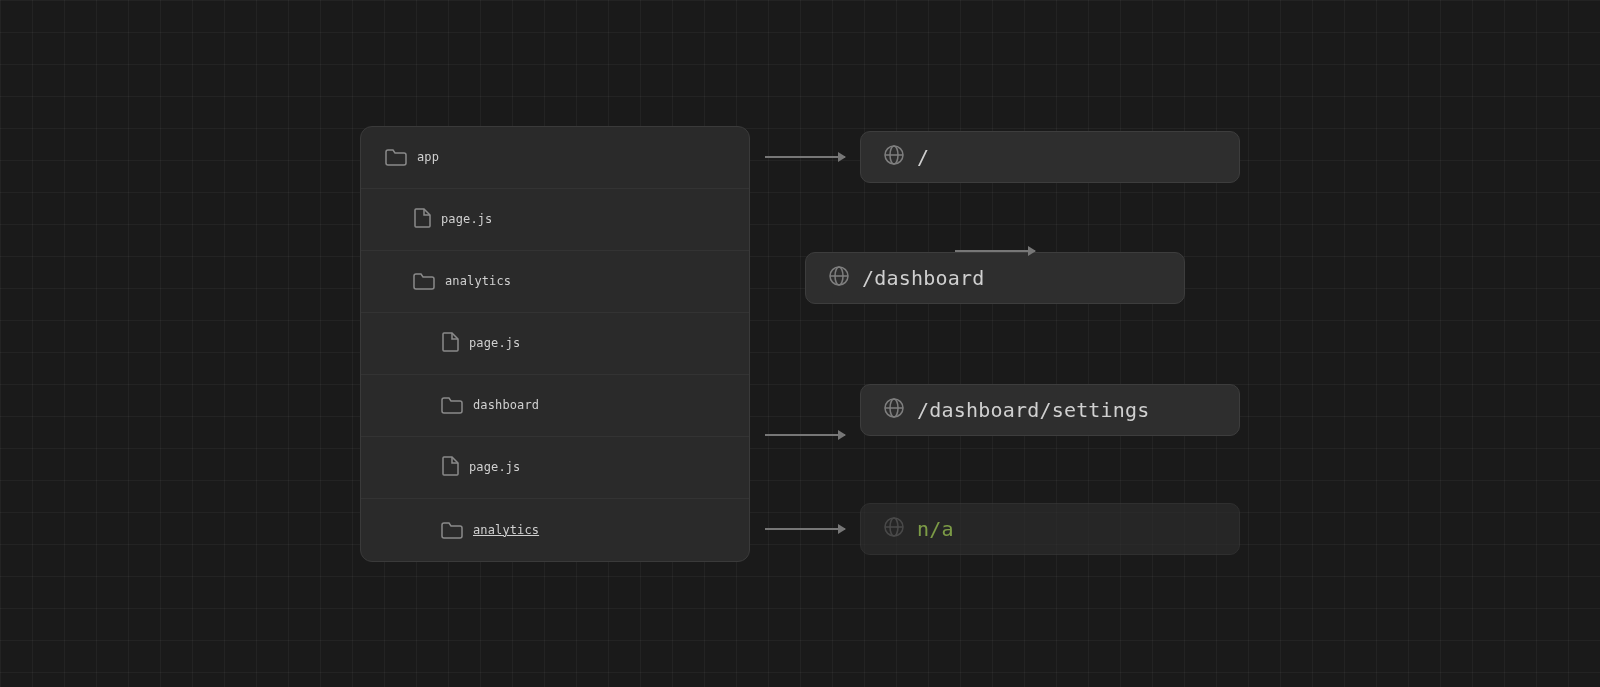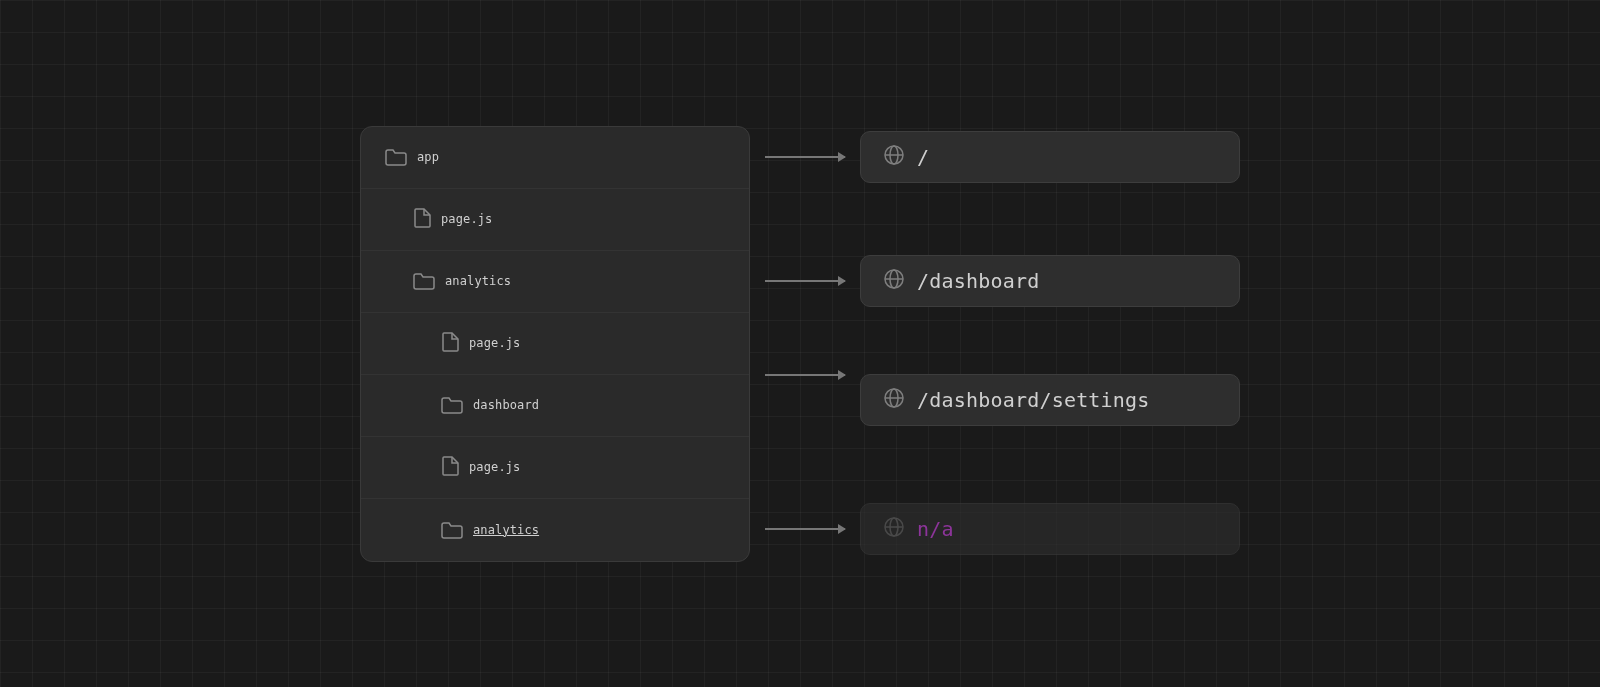--- a/index.html
+++ b/index.html
@@ -139,21 +139,21 @@
     }
 
     .route-text {
       color: #d0d0d0;
       font-size: 20px;
       font-weight: 400;
       letter-spacing: 0.01em;
     }
 
     .route-text.muted {
-      color: #d946ef;
+      color: #bef264;
     }
   </style>
 </head>
 <body>
 
 <div class="diagram-container">
 
   <div class="file-tree">
 
     <div class="tree-item level-0">
@@ -237,39 +237,39 @@
             <ellipse cx="11" cy="11" rx="4" ry="9" stroke="#aaa" stroke-width="1.5"></ellipse>
             <line x1="2" y1="11" x2="20" y2="11" stroke="#aaa" stroke-width="1.5"></line>
           </svg>
         </span>
         <span class="route-text">/</span>
       </div>
     </div>
 
     <div style="height:62px;"></div>
 
-    <div style="display:flex; align-items:center; height:62px;">
+    <div style="display:flex; align-items:center; height:62px;flex-direction:column;">
       <div style="width:110px; display:flex; align-items:center; justify-content:center;">
         <div class="arrow-line"></div>
       </div>
       <div class="route-box">
         <span class="globe-icon">
           <svg width="22" height="22" viewBox="0 0 22 22" fill="none" xmlns="http://www.w3.org/2000/svg">
             <circle cx="11" cy="11" r="9" stroke="#aaa" stroke-width="1.5"></circle>
             <ellipse cx="11" cy="11" rx="4" ry="9" stroke="#aaa" stroke-width="1.5"></ellipse>
             <line x1="2" y1="11" x2="20" y2="11" stroke="#aaa" stroke-width="1.5"></line>
           </svg>
         </span>
         <span class="route-text">/dashboard</span>
       </div>
     </div>
 
     <div style="height:62px;"></div>
 
-    <div style="display:flex; align-items:flex-start; height:62px;">
+    <div style="display:flex; align-items:flex-end; height:62px;">
       <div style="width:110px; display:flex; align-items:center; justify-content:center;">
         <div class="arrow-line"></div>
       </div>
       <div class="route-box">
         <span class="globe-icon">
           <svg width="22" height="22" viewBox="0 0 22 22" fill="none" xmlns="http://www.w3.org/2000/svg">
             <circle cx="11" cy="11" r="9" stroke="#aaa" stroke-width="1.5"></circle>
             <ellipse cx="11" cy="11" rx="4" ry="9" stroke="#aaa" stroke-width="1.5"></ellipse>
             <line x1="2" y1="11" x2="20" y2="11" stroke="#aaa" stroke-width="1.5"></line>
           </svg>

